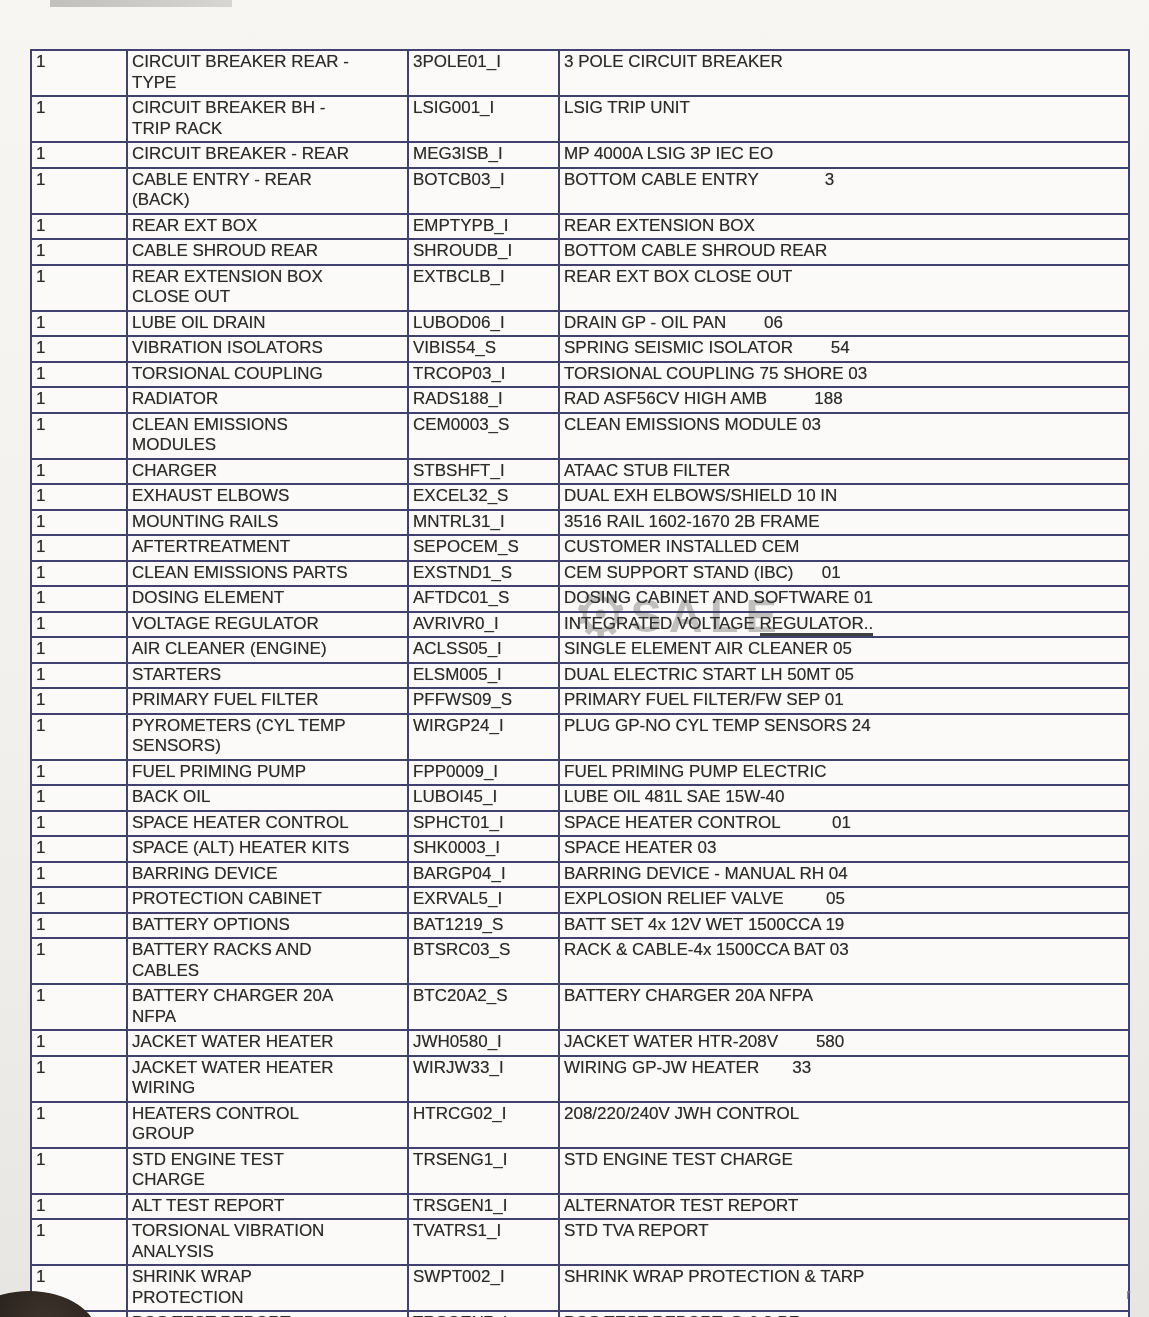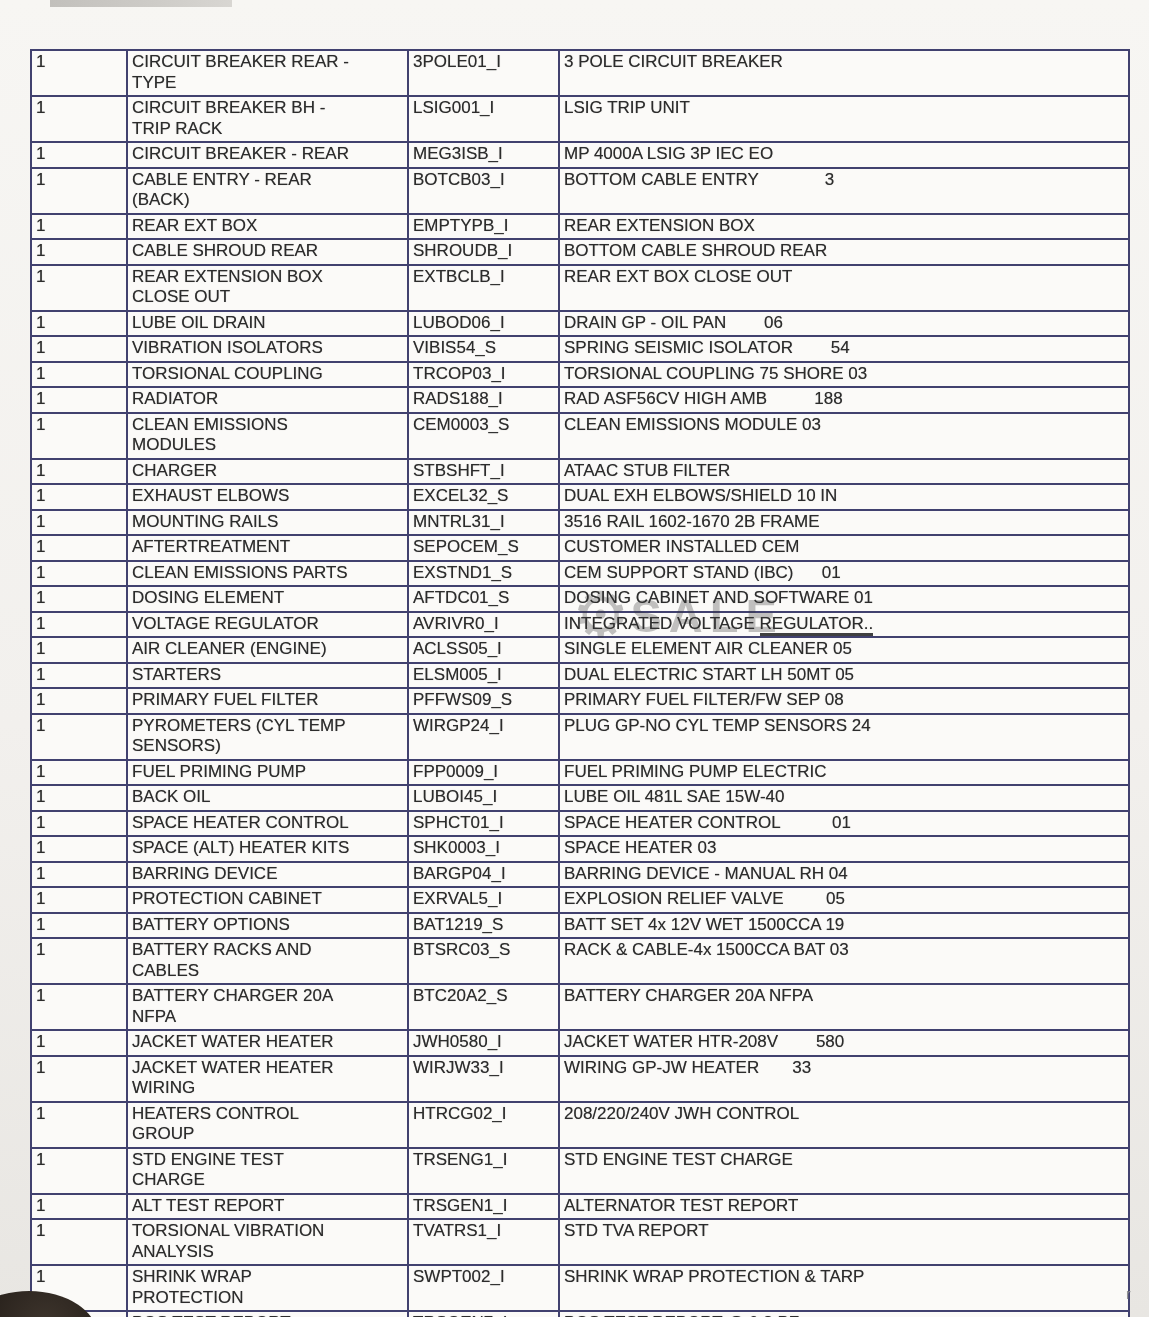--- a/index.html
+++ b/index.html
@@ -190,21 +190,21 @@
       <tr>
         <td class="qty-cell">1</td>
         <td class="item-cell">STARTERS</td>
         <td class="code-cell">ELSM005_I</td>
         <td class="description-cell">DUAL ELECTRIC START LH 50MT 05</td>
       </tr>
       <tr>
         <td class="qty-cell">1</td>
         <td class="item-cell">PRIMARY FUEL FILTER</td>
         <td class="code-cell">PFFWS09_S</td>
-        <td class="description-cell">PRIMARY FUEL FILTER/FW SEP 08</td>
+        <td class="description-cell">PRIMARY FUEL FILTER/FW SEP 01</td>
       </tr>
       <tr>
         <td class="qty-cell">1</td>
         <td class="item-cell">PYROMETERS (CYL TEMP
 SENSORS)</td>
         <td class="code-cell">WIRGP24_I</td>
         <td class="description-cell">PLUG GP-NO CYL TEMP SENSORS 24</td>
       </tr>
       <tr>
         <td class="qty-cell">1</td>

